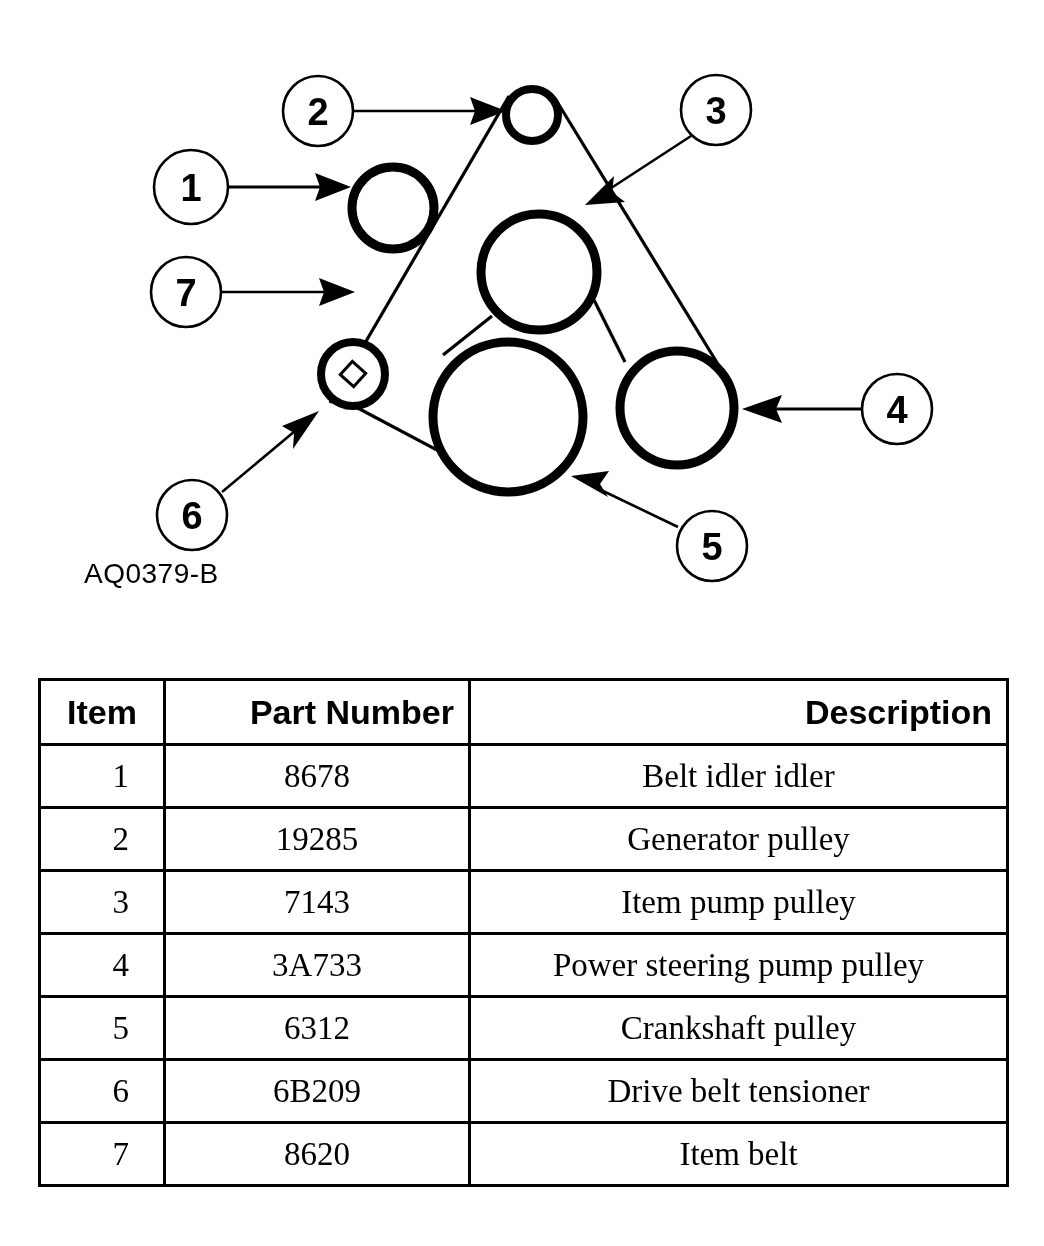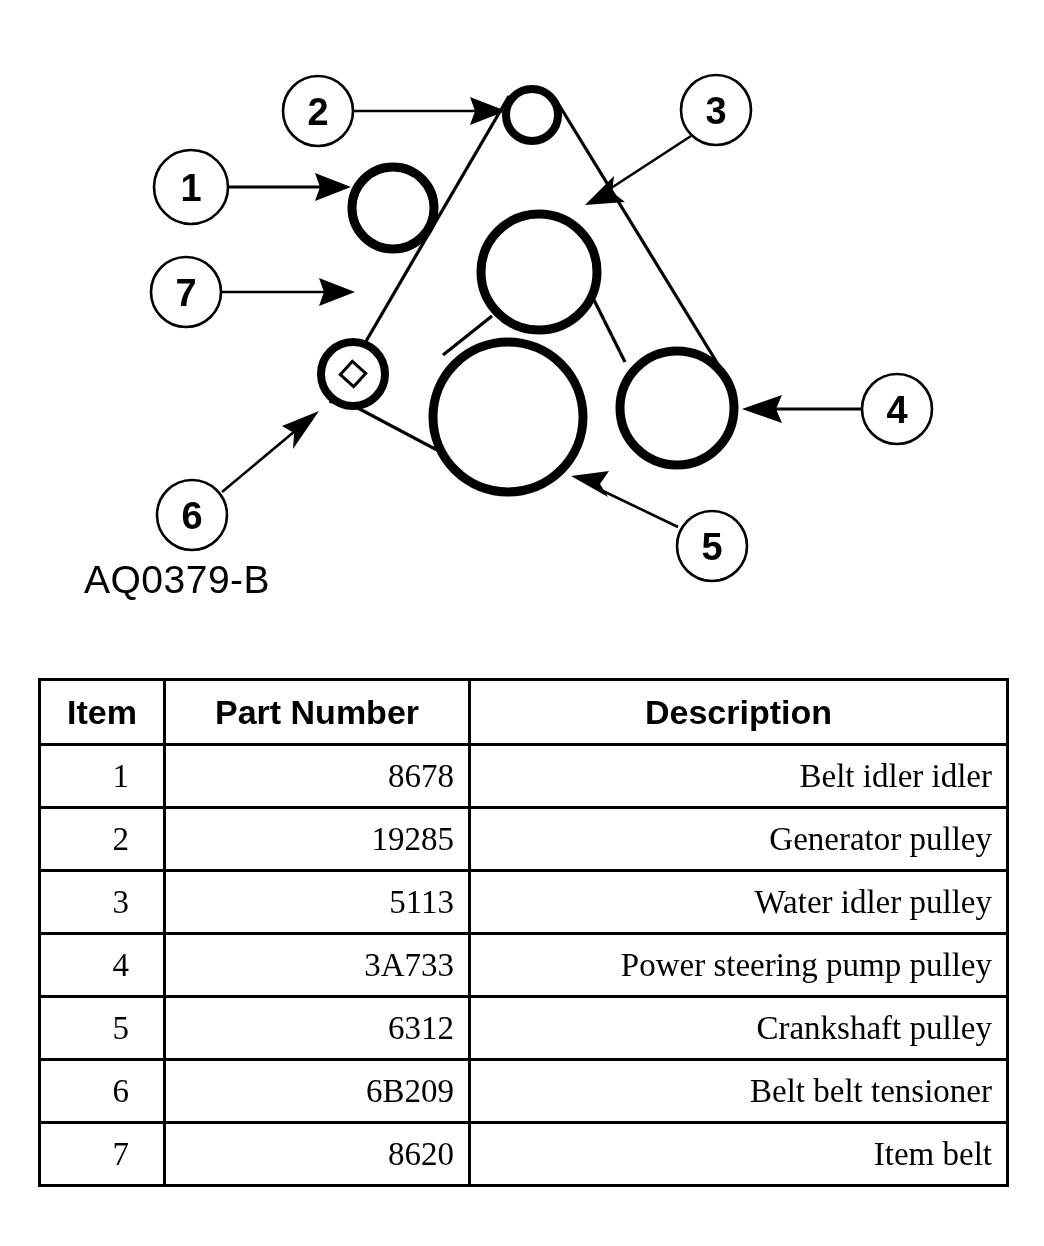--- a/index.html
+++ b/index.html
@@ -49,21 +49,21 @@
     text-anchor: middle;
     dominant-baseline: central;
     fill: #000000;
   }
 
   .fig-code {
     position: absolute;
     left: 84px;
     top: 558px;
     font-family: "Liberation Sans", sans-serif;
-    font-size: 39px;
+    font-size: 28px;
     letter-spacing: 0.5px;
     color: #000000;
     white-space: nowrap;
   }
 
   
   .table-wrap {
     position: absolute;
     left: 38px;
     top: 678px;
@@ -79,30 +79,30 @@
   table.parts td {
     border: 3px solid #000000;
     padding: 0 14px;
     vertical-align: middle;
   }
   table.parts thead th {
     font-family: "Liberation Sans", sans-serif;
     font-weight: bold;
     font-size: 34px;
     height: 62px;
-    text-align: center;
+    text-align: right;
     letter-spacing: 0px;
   }
   table.parts thead th.col-item { text-align: center; }
   table.parts tbody td {
     font-family: "Liberation Serif", serif;
     font-weight: normal;
     font-size: 33px;
     height: 60px;
-    text-align: right;
+    text-align: center;
   }
   table.parts tbody td.cell-item {
     text-align: right;
     padding-right: 34px;
   }
   col.c-item { width: 125px; }
   col.c-part { width: 305px; }
   col.c-desc { width: 538px; }
 </style>
 </head>
@@ -230,37 +230,37 @@
           <td>8678</td>
           <td>Belt idler idler</td>
         </tr>
         <tr>
           <td class="cell-item">2</td>
           <td>19285</td>
           <td>Generator pulley</td>
         </tr>
         <tr>
           <td class="cell-item">3</td>
-          <td>5113</td>
-          <td>Water idler pulley</td>
+          <td>7143</td>
+          <td>Item pump pulley</td>
         </tr>
         <tr>
           <td class="cell-item">4</td>
           <td>3A733</td>
           <td>Power steering pump pulley</td>
         </tr>
         <tr>
           <td class="cell-item">5</td>
           <td>6312</td>
           <td>Crankshaft pulley</td>
         </tr>
         <tr>
           <td class="cell-item">6</td>
           <td>6B209</td>
-          <td>Belt belt tensioner</td>
+          <td>Drive belt tensioner</td>
         </tr>
         <tr>
           <td class="cell-item">7</td>
           <td>8620</td>
           <td>Item belt</td>
         </tr>
       </tbody>
   </table>
 </div>
 

